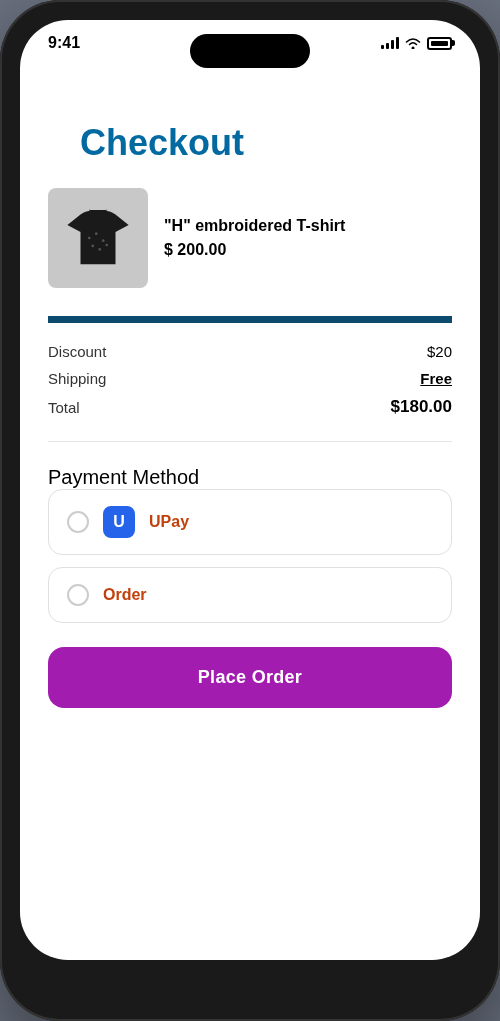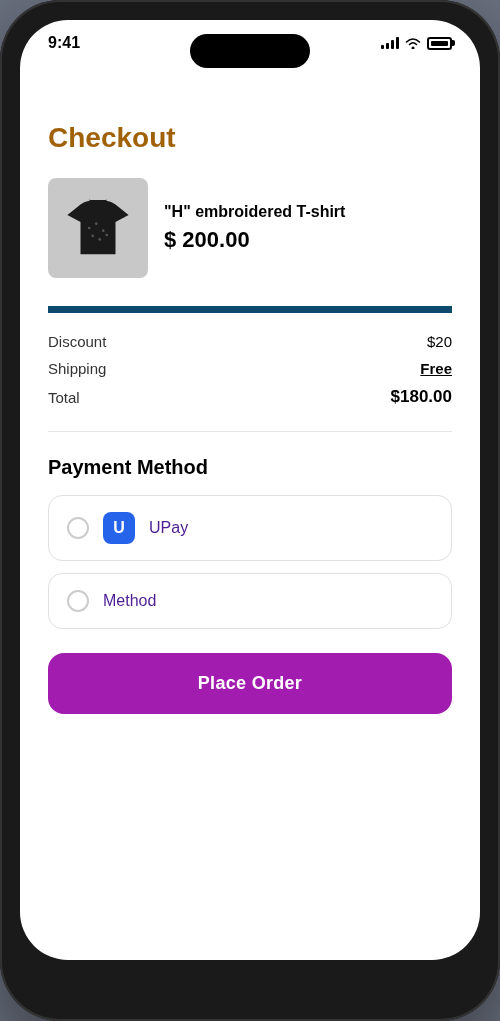--- a/index.html
+++ b/index.html
@@ -122,24 +122,25 @@
     }
 
     
     .content {
       flex: 1;
       padding: 20px 28px 28px 28px;
       overflow-y: auto;
     }
 
     .page-title {
-      font-size: 28px;
+      font-size: 36px;
       font-weight: 700;
-      color: #a16207;
+      color: #0369a1;
       margin-bottom: 24px;
+      margin-left: 32px;
     }
 
     
     .product-card {
       display: flex;
       align-items: center;
       gap: 16px;
       margin-bottom: 28px;
     }
 
@@ -167,21 +168,21 @@
       gap: 6px;
     }
 
     .product-name {
       font-size: 16px;
       font-weight: 600;
       color: #000;
     }
 
     .product-price {
-      font-size: 22px;
+      font-size: 16px;
       font-weight: 700;
       color: #000;
     }
 
     
     .order-summary {
       border-top: 7px solid #0c4a6e;
       padding-top: 20px;
       margin-bottom: 24px;
     }
@@ -217,23 +218,22 @@
 
     .divider {
       height: 1px;
       background: #e5e5e5;
       margin-bottom: 24px;
     }
 
     
     .payment-title {
       font-size: 20px;
-      font-weight: 700;
-      color: #000;
-      margin-bottom: 16px;
+      font-weight: 400;
+      color: #000;
     }
 
     
     .payment-option {
       display: flex;
       align-items: center;
       gap: 14px;
       border: 1.5px solid #e0e0e0;
       border-radius: 14px;
       padding: 16px 18px;
@@ -262,22 +262,22 @@
       align-items: center;
       justify-content: center;
       color: #fff;
       font-weight: 800;
       font-size: 16px;
       flex-shrink: 0;
     }
 
     .option-label {
       font-size: 16px;
-      font-weight: 400;
-      color: #4c1d95;
+      font-weight: 700;
+      color: #c2410c;
     }
 
     
     .place-order-btn {
       width: 100%;
       padding: 20px;
       background: #a21caf;
       border: none;
       border-radius: 16px;
       color: #fff;
@@ -370,21 +370,21 @@
         <div class="payment-option">
           <div class="radio-circle"></div>
           <div class="upay-logo">
             <span>U</span>
           </div>
           <span class="option-label">UPay</span>
         </div>
 
         <div class="payment-option">
           <div class="radio-circle"></div>
-          <span class="option-label">Method</span>
+          <span class="option-label">Order</span>
         </div>
       </div>
 
       
       <button class="place-order-btn">Place Order</button>
 
     </div>
   </div>
 </div>
 

